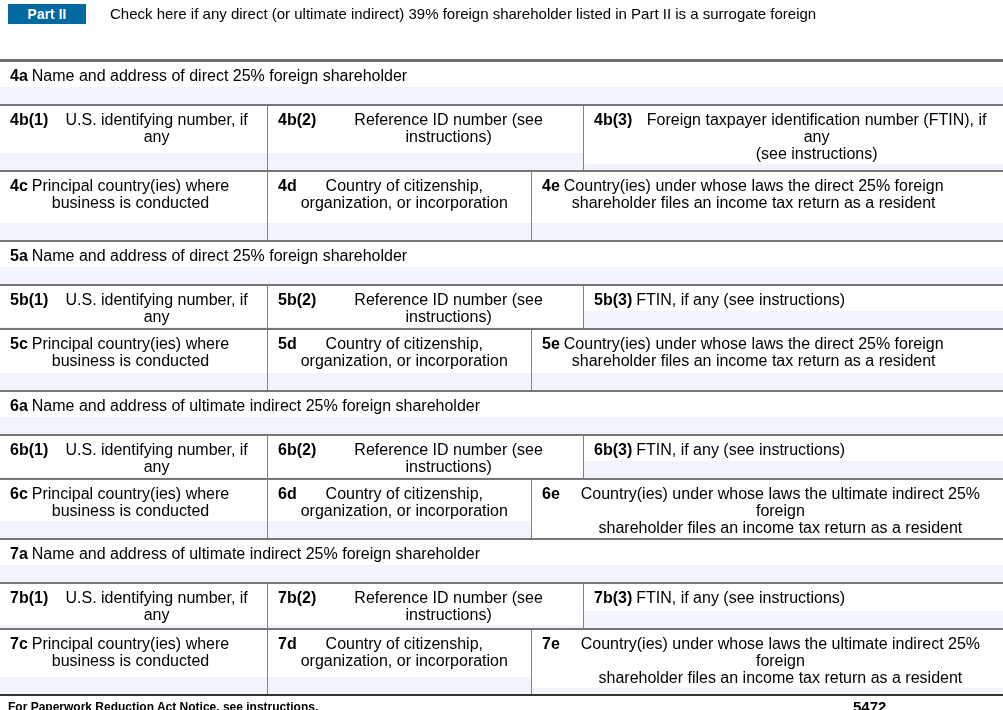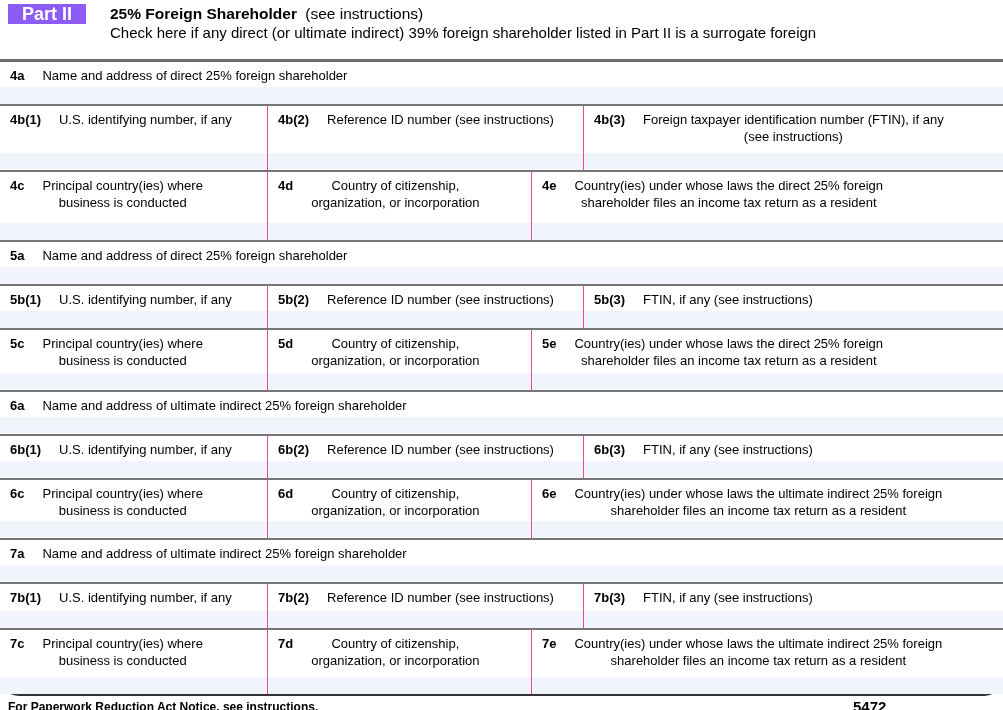--- a/index.html
+++ b/index.html
@@ -13,54 +13,54 @@
     font-family:"Liberation Sans", sans-serif;
   }
   
   .part-header {
     height:62px;
     display:flex;
     padding:4px 0 0 8px;
     border-bottom:3px solid #6f6f6f;
   }
   .badge {
-    background:#8b5cf6; color:#fff;
-    font-weight:bold; font-size:18px;
+    background:#0369a1; color:#fff;
+    font-weight:bold; font-size:14px;
     width:78px; height:20px;
     display:flex; align-items:center; justify-content:center;
     flex:none;
     text-align:right;
   }
   .header-text { margin-left:24px; }
   .title-line { font-size:15.5px; line-height:19px; }
   .title-line .title { font-weight:bold; }
   .title-line .note { margin-left:4px; }
   .check-line { font-size:15px; line-height:19px; }
   .checkbox {
     display:inline-block;
     width:14px; height:13px;
     border:1.5px solid #000;
     background:#eef2fc;
     vertical-align:-2px;
     margin-left:5px;
   }
   
   .section { display:flex; border-bottom:2px solid #777; }
-  .section.last { border-bottom:2px solid #333;border-radius:19px; }
+  .section.last { border-bottom:2px solid #333; }
   .h44{height:44px}.h46{height:46px}.h60{height:60px}.h62{height:62px}.h66{height:66px}.h70{height:70px}
   .cell { display:flex; flex-direction:column; }
   .cell + .cell { border-left:1px solid #ec4899; }
   .full { width:100%; }
   .b1 { width:267px; } .b2 { width:316px; } .b3 { flex:1; }
   .c1 { width:267px; } .c2 { width:264px; } .c3 { flex:1; }
   .label {
     flex:1;
-    display:flex; gap:18px;
+    display:flex; gap:4px;
     padding:5px 6px 2px 10px;
-    font-size:13px; line-height:17px;
+    font-size:16px; line-height:17px;
   }
   .num { font-weight:bold; white-space:nowrap; }
   .text { white-space:pre-line;text-align:center; }
   .input { height:17px; background:#f2f4fc; }
   
   .footer {
     position:relative;
     padding:4px 0 0 8px;
     font-size:12px; font-weight:bold;
   }
@@ -70,24 +70,20 @@
   }
 </style>
 </head>
 <body>
 
 <div class="form">
 
   <div class="part-header">
     <div class="badge">Part II</div>
     <div class="header-text">
-      <div class="title-line">
-        <span class="title">25% Foreign Shareholder</span>
-        <span class="note">(see instructions)</span>
-      </div>
       <div class="check-line">Check here if any direct (or ultimate indirect) 39% foreign shareholder listed in Part II is a surrogate foreign</div>
     </div>
   </div>
 
   <div class="section h44">
     <div class="cell full">
       <div class="label">
         <span class="num">4a</span>
         <span class="text">Name and address of direct 25% foreign shareholder</span>
       </div>

